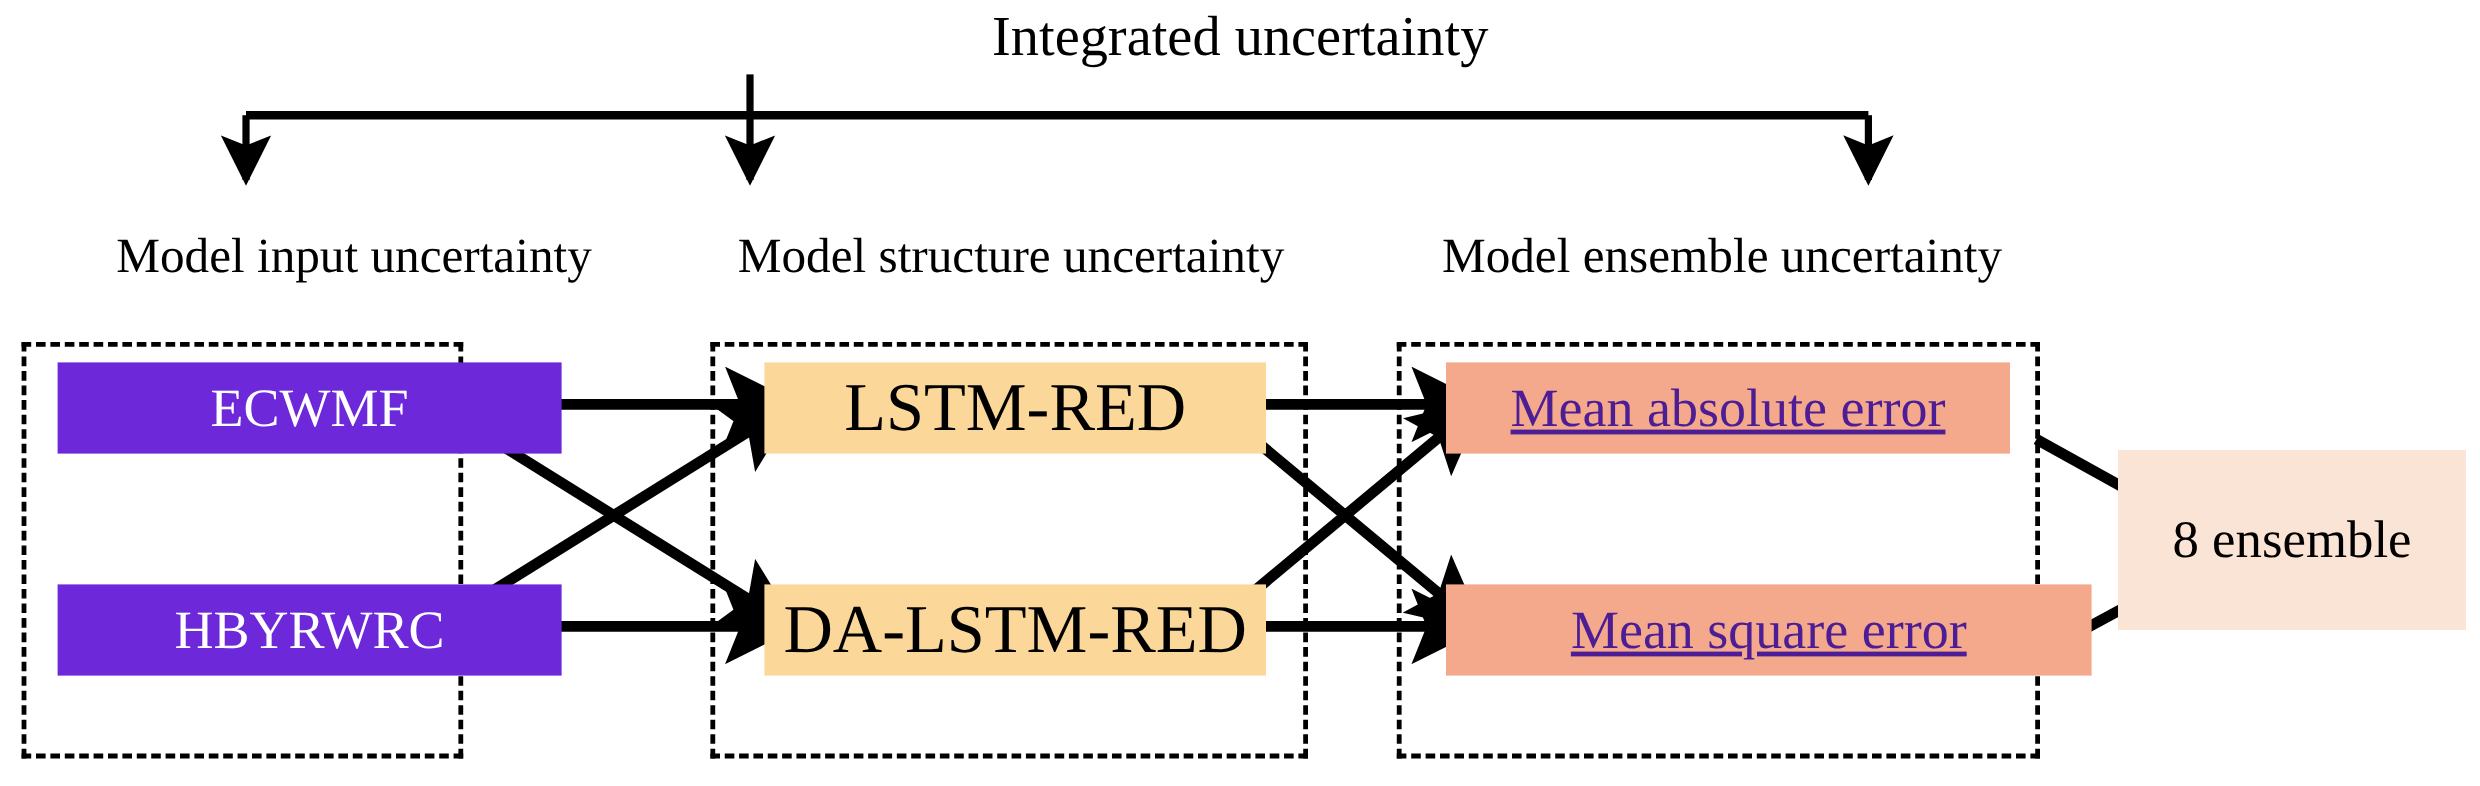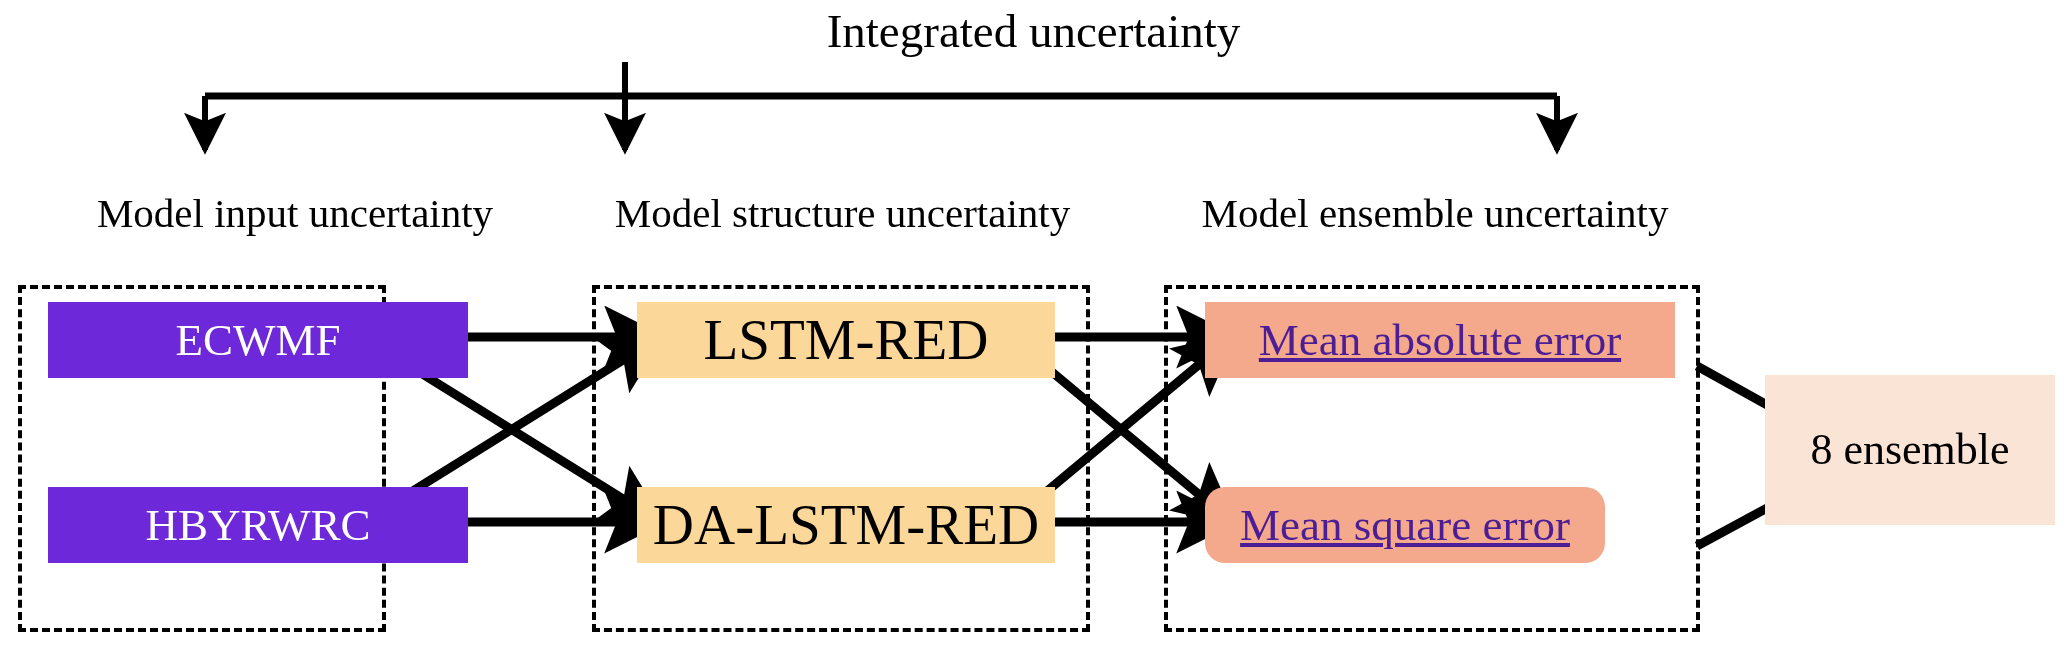--- a/index.html
+++ b/index.html
@@ -129,19 +129,19 @@
     </g>
   </svg>
 
   <div class="node-box node-blue" style="left:48px; top:302px; width:420px; height:76px;">ECWMF</div>
   <div class="node-box node-blue" style="left:48px; top:487px; width:420px; height:76px;">HBYRWRC</div>
 
   <div class="node-box node-yellow" style="left:637px; top:302px; width:418px; height:76px;">LSTM-RED</div>
   <div class="node-box node-yellow" style="left:637px; top:487px; width:418px; height:76px;font-family:Liberation Serif, serif;">DA-LSTM-RED</div>
 
   <div class="node-box node-salmon" style="left:1205px; top:302px; width:470px; height:76px;">Mean absolute error</div>
-  <div class="node-box node-salmon" style="left:1205px; top:487px; width:400px; height:76px;border-radius:20px;">Mean square error</div>
+  <div class="node-box node-salmon" style="left:1205px; top:487px; width:538px; height:76px;">Mean square error</div>
 
   <div class="node-box node-peach" style="left:1765px; top:375px; width:290px; height:150px;">
     <span>8 ensemble</span>
   </div>
 
 </div>
 
 </body></html>

